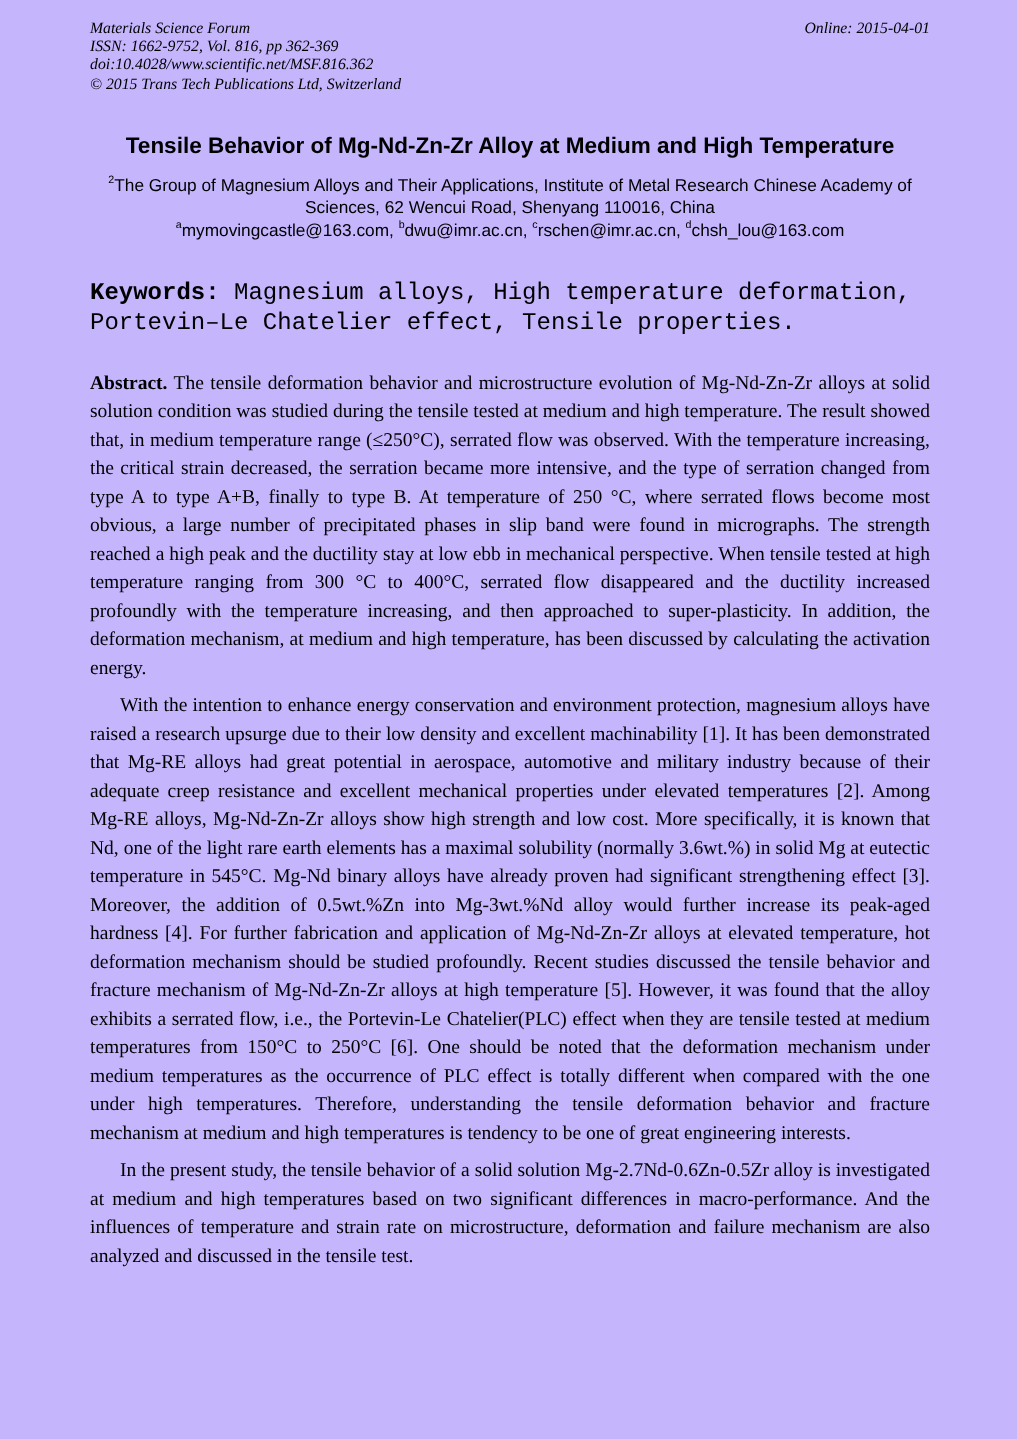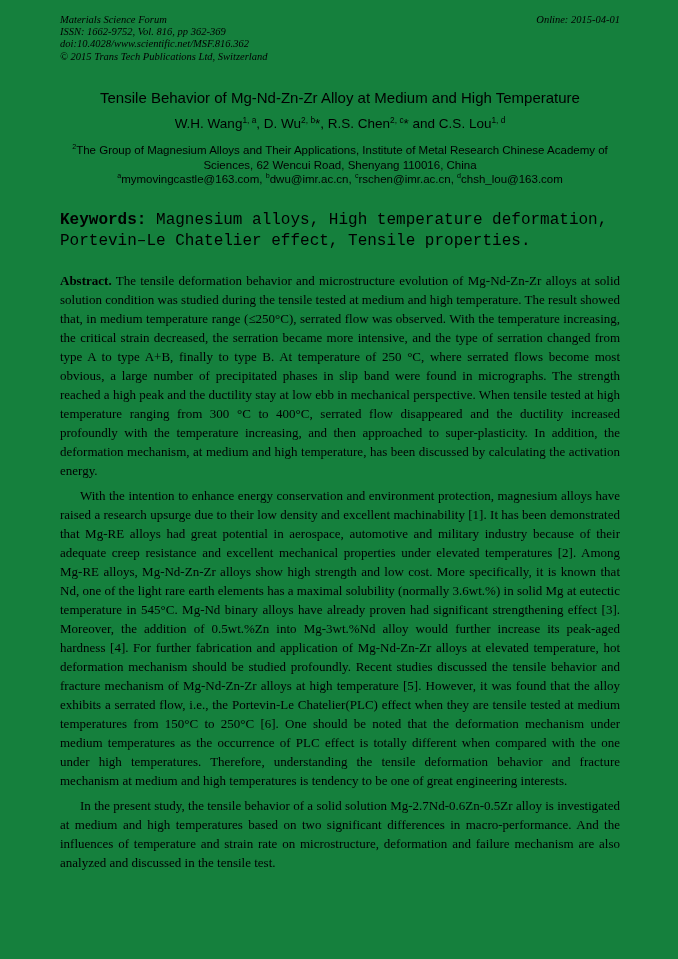--- a/index.html
+++ b/index.html
@@ -1,21 +1,21 @@
 <!DOCTYPE html>
 <html><head>
 <meta charset="utf-8">
 <style>
   html, body { margin: 0; padding: 0; background: #ffffff; }
   .page {
     position: relative;
     width: 678px;
     height: 959px;
     box-sizing: border-box;
-    background: #15803d;
+    background: #c4b5fd;
     color: #000000;
     padding: 14px 58px 0 60px;
     overflow: hidden;
   }
   
   .header {
     display: flex;
     justify-content: space-between;
     align-items: flex-start;
     font-family: "Liberation Serif", serif;
@@ -23,21 +23,21 @@
     font-size: 10.5px;
     line-height: 1.16;
   }
   .header .left div { white-space: nowrap; }
   .header .right { white-space: nowrap; }
   
   .title {
     margin-top: 26px;
     text-align: center;
     font-family: "Liberation Sans", sans-serif;
-    font-weight: normal;
+    font-weight: bold;
     font-size: 15px;
     line-height: 1.2;
   }
   .authors {
     margin-top: 9px;
     text-align: center;
     font-family: "Liberation Sans", sans-serif;
     font-size: 13.5px;
     line-height: 1.25;
   }
@@ -100,21 +100,20 @@
       <div>Materials Science Forum</div>
       <div>ISSN: 1662-9752, Vol. 816, pp 362-369</div>
       <div>doi:10.4028/www.scientific.net/MSF.816.362</div>
       <div>© 2015 Trans Tech Publications Ltd, Switzerland</div>
     </div>
     <div class="right">Online: 2015-04-01</div>
   </div>
 
   <div class="title">Tensile Behavior of Mg-Nd-Zn-Zr Alloy at Medium and High Temperature</div>
 
-  <div class="authors"><span>W.H. Wang</span><sup>1, a</sup><span>, D. Wu</span><sup>2, b</sup><span>*, R.S. Chen</span><sup>2, c</sup><span>* and C.S. Lou</span><sup>1, d</sup></div>
 
   <div class="affil second"><sup>2</sup><span>The Group of Magnesium Alloys and Their Applications, Institute of Metal Research Chinese Academy of Sciences, 62 Wencui Road, Shenyang 110016, China</span></div>
 
   <div class="emails"><sup>a</sup><span>mymovingcastle@163.com, </span><sup>b</sup><span>dwu@imr.ac.cn, </span><sup>c</sup><span>rschen@imr.ac.cn, </span><sup>d</sup><span>chsh_lou@163.com</span></div>
 
   <div class="keywords"><span class="kw-label">Keywords:</span><span> Magnesium alloys, High temperature deformation, Portevin–Le Chatelier effect, Tensile properties.</span></div>
 
   <div class="abstract"><span class="ab-label">Abstract.</span><span> The tensile deformation behavior and microstructure evolution of Mg-Nd-Zn-Zr alloys at solid solution condition was studied during the tensile tested at medium and high temperature. The result showed that, in medium temperature range (≤250°C), serrated flow was observed. With the temperature increasing, the critical strain decreased, the serration became more intensive, and the type of serration changed from type A to type A+B, finally to type B. At temperature of 250 °C, where serrated flows become most obvious, a large number of precipitated phases in slip band were found in micrographs. The strength reached a high peak and the ductility stay at low ebb in mechanical perspective. When tensile tested at high temperature ranging from 300 °C to 400°C, serrated flow disappeared and the ductility increased profoundly with the temperature increasing, and then approached to super-plasticity. In addition, the deformation mechanism, at medium and high temperature, has been discussed by calculating the activation energy.</span></div>
 
 

